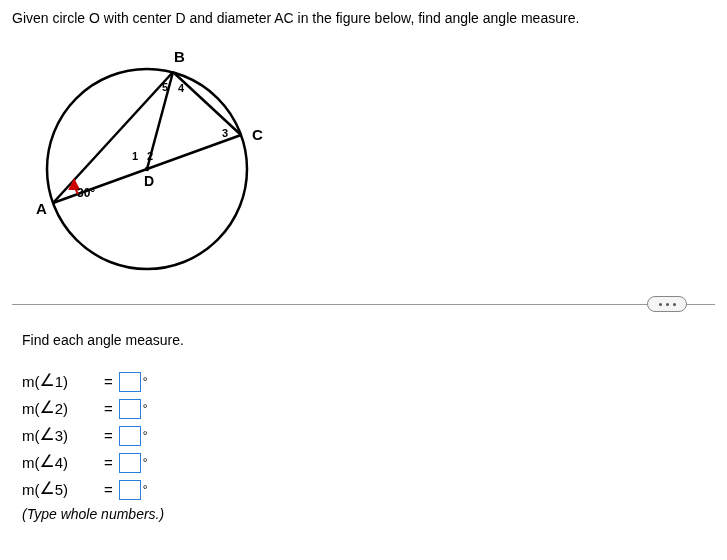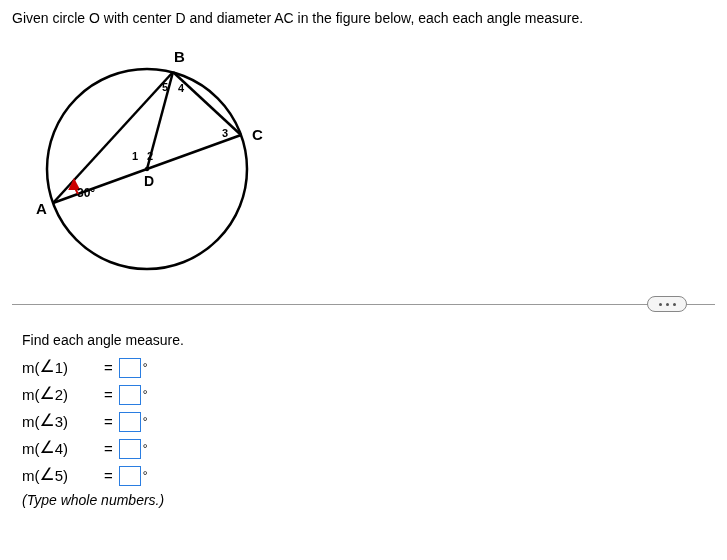--- a/index.html
+++ b/index.html
@@ -49,21 +49,21 @@
       justify-content: center;
       cursor: pointer;
     }
     .ellipsis-btn span {
       width: 3px; height: 3px; background: #555; border-radius: 50%; margin: 0 2px;
     }
     .answers {
       margin-left: 10px;
     }
     .answers-heading {
-      margin-bottom: 9px;
+      margin-bottom: 23px;
     }
     .answer-row {
       display: flex;
       align-items: center;
       margin-bottom: 6px;
       font-size: 15px;
     }
     .answer-label {
       display: inline-flex;
       align-items: center;
@@ -83,21 +83,21 @@
       font-size: 13px;
       text-align: center;
       padding: 0;
     }
     .deg { margin-left: 2px; font-size: 12px; vertical-align: top; }
     .hint { margin-top: 4px; font-style: italic; }
   </style>
 </head>
 <body>
 
-<div class="prompt">Given circle O with center D and diameter AC in the figure below, each each angle measure.</div>
+<div class="prompt">Given circle O with center D and diameter AC in the figure below, find angle angle measure.</div>
 
 <div class="figure-area">
   <svg width="260" height="250" viewBox="0 0 260 250">
     <defs>
       <marker id="arrowred" markerWidth="6" markerHeight="6" refX="5" refY="3" orient="auto">
         <path d="M0,0 L6,3 L0,6 Z" fill="#c00"></path>
       </marker>
     </defs>
 
     <circle cx="125" cy="135" r="100" fill="none" stroke="#000" stroke-width="2.5"></circle>

